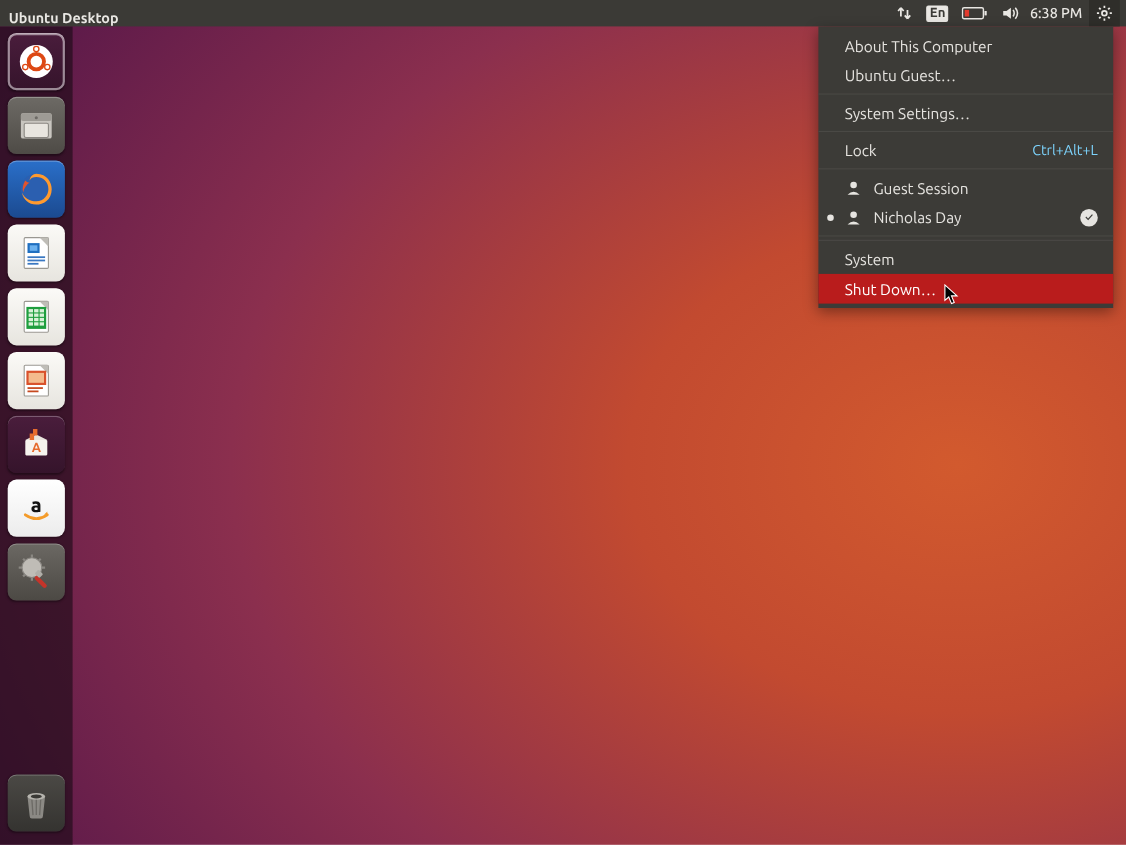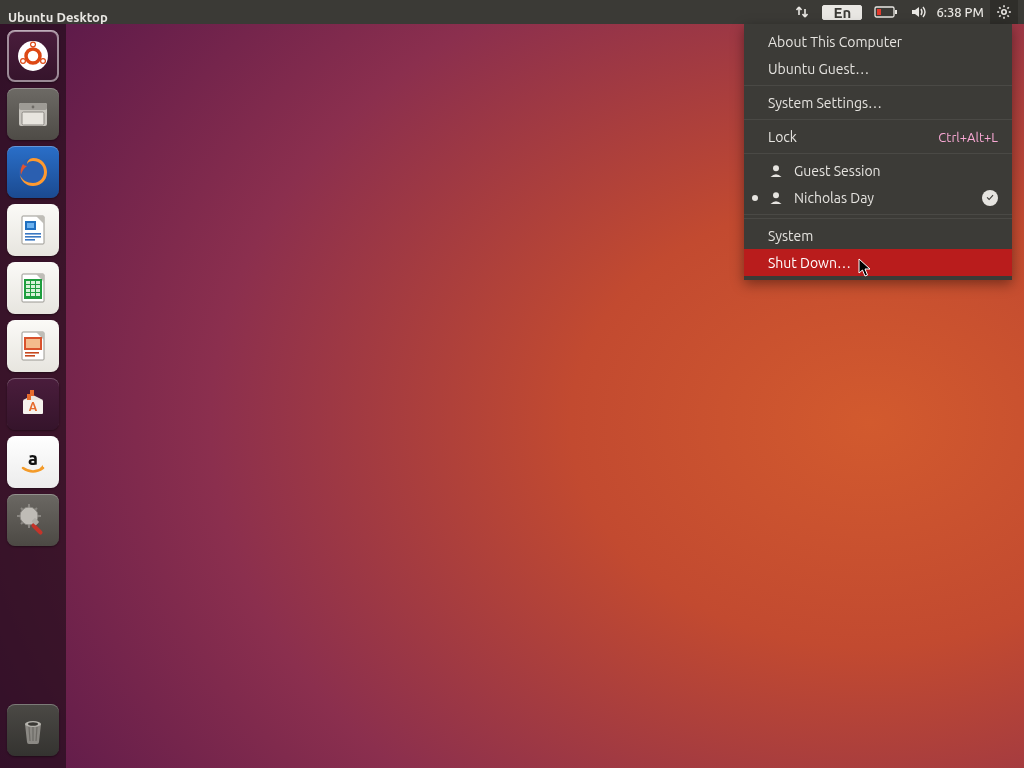--- a/index.html
+++ b/index.html
@@ -20,23 +20,23 @@
     padding: 6px 6px 0 8px; z-index: 20;
   }
   .top-panel .title { flex: 0 0 auto; }
   .top-panel .spacer { flex: 1 1 auto; }
   .top-panel .indicator {
     height: 24px; display: inline-flex; align-items: center; justify-content: center;
     padding: 0 6px; cursor: pointer;
   }
   .top-panel .time { font-weight: 500; padding: 0 6px 0 2px; }
   .ind-box {
-    width: 40px; height: 15px; border: 1.5px solid #e9e7e3; border-radius: 2px;
+    width: 20px; height: 15px; border: 1.5px solid #e9e7e3; border-radius: 2px;
     display: inline-flex; align-items: center; justify-content: center;
-    font-size: 15px; font-weight: 700; line-height: 1; background: #e9e7e3; color: #3b3a36;
+    font-size: 12px; font-weight: 700; line-height: 1; background: #e9e7e3; color: #3b3a36;
   }
   .gear-open { background: #2f2e2a; }
 
   
   .launcher {
     position: absolute; top: 24px; bottom: 0; left: 0; width: 66px;
     background: rgba(30,12,25,0.66); z-index: 10;
     display: flex; flex-direction: column; align-items: center; padding-top: 6px; gap: 6px;
   }
   .launcher .tile {
@@ -54,21 +54,21 @@
     position: absolute; top: 24px; right: 12px; width: 268px;
     background: #3c3b37; color: #e6e4e0; z-index: 30;
     padding: 4px 0; font-size: 14px;
     box-shadow: 0 4px 12px rgba(0,0,0,0.4);
   }
   .menu .item {
     height: 27px; display: flex; align-items: center; padding: 0 14px 0 24px;
     cursor: pointer; position: relative;
   }
   .menu .sep { height: 1px; background: #4a4945; margin: 3px 0; }
-  .menu .item .shortcut { margin-left: auto; color: #f9a8d4; font-size: 13px; }
+  .menu .item .shortcut { margin-left: auto; color: #7dd3fc; font-size: 13px; }
   .menu .item .uicon { width: 16px; margin-right: 10px; display: inline-flex; }
   .menu .item .bullet {
     position: absolute; left: 8px; width: 6px; height: 6px; background: #e6e4e0; border-radius: 50%;
   }
   .menu .item .check {
     margin-left: auto; width: 16px; height: 16px; border-radius: 50%; background: #e6e4e0; color: #3c3b37;
     display: inline-flex; align-items: center; justify-content: center; font-size: 10px; font-weight: 700;
   }
   .menu .item.hover { background: #b91c1c; color: #fff; }
 

